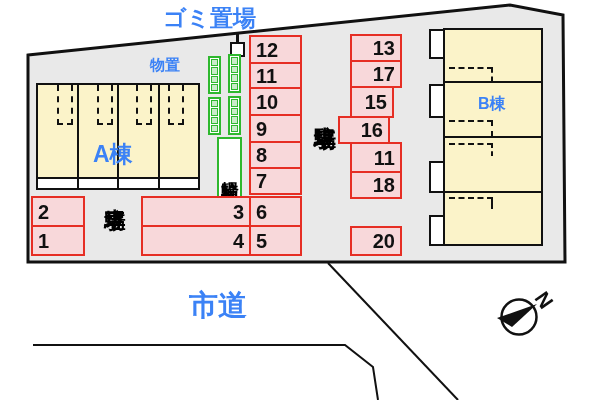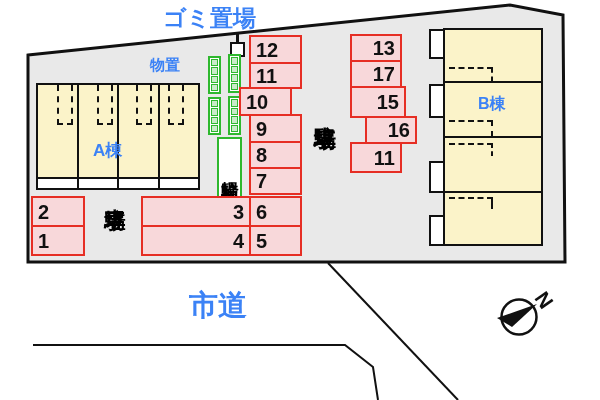--- a/index.html
+++ b/index.html
@@ -53,21 +53,21 @@
   <div class="abs vline" style="left:117px;top:85px;height:92px"></div>
   <div class="abs vline" style="left:158px;top:85px;height:92px"></div>
   <div class="abs dashA" style="left:57px;top:85px;width:16px;height:40px"></div>
   <div class="abs dashA" style="left:97px;top:85px;width:16px;height:40px"></div>
   <div class="abs dashA" style="left:136px;top:85px;width:16px;height:40px"></div>
   <div class="abs dashA" style="left:168px;top:85px;width:16px;height:40px"></div>
   <div class="abs strip" style="left:36px;top:177px;width:164px;height:13px"></div>
   <div class="abs vline" style="left:77px;top:178px;height:11px"></div>
   <div class="abs vline" style="left:117px;top:178px;height:11px"></div>
   <div class="abs vline" style="left:158px;top:178px;height:11px"></div>
-  <div class="abs lab" style="left:93px;top:142px;font-size:17px">A棟</div>
+  <div class="abs lab" style="left:93px;top:142px;font-size:23px">A棟</div>
 
   <div class="abs bldg" style="left:443px;top:28px;width:100px;height:218px"></div>
   <div class="abs hline" style="left:444px;top:81px;width:98px"></div>
   <div class="abs hline" style="left:444px;top:136px;width:98px"></div>
   <div class="abs hline" style="left:444px;top:191px;width:98px"></div>
   <div class="abs notch" style="left:429px;top:29px;width:16px;height:30px"></div>
   <div class="abs notch" style="left:429px;top:84px;width:16px;height:34px"></div>
   <div class="abs notch" style="left:429px;top:161px;width:16px;height:32px"></div>
   <div class="abs notch" style="left:429px;top:215px;width:16px;height:31px"></div>
   <div class="abs dashB" style="left:449px;top:67px;width:44px;height:15px"></div>
@@ -108,35 +108,37 @@
   </div>
   <div class="abs rackLabel" style="left:217px;top:137px;width:25px;height:62px">
     <span class="vtext" style="font-size:17px;letter-spacing:0">駐輪場</span>
   </div>
 
   <div class="abs vtext" style="left:102px;top:191px;width:24px;font-size:21px">駐車場</div>
   <div class="abs vtext" style="left:311px;top:108px;width:26px;font-size:22px">駐車場</div>
 
   <div class="abs space spaceL" style="left:249px;top:35px;width:53px;height:29px">12</div>
   <div class="abs space spaceL" style="left:249px;top:62px;width:53px;height:27px">11</div>
-  <div class="abs space spaceL" style="left:239px;top:87px;width:53px;height:29px">10</div>
+  <div class="abs space spaceL" style="left:249px;top:87px;width:53px;height:29px">10</div>
   <div class="abs space spaceL" style="left:249px;top:114px;width:53px;height:29px">9</div>
   <div class="abs space spaceL" style="left:249px;top:141px;width:53px;height:28px">8</div>
   <div class="abs space spaceL" style="left:249px;top:167px;width:53px;height:28px">7</div>
 
   <div class="abs space spaceL" style="left:249px;top:196px;width:53px;height:31px">6</div>
   <div class="abs space spaceL" style="left:249px;top:225px;width:53px;height:31px">5</div>
 
   <div class="abs space spaceR" style="left:141px;top:196px;width:110px;height:31px">3</div>
   <div class="abs space spaceR" style="left:141px;top:225px;width:110px;height:31px">4</div>
 
   <div class="abs space spaceL" style="left:31px;top:196px;width:54px;height:31px">2</div>
   <div class="abs space spaceL" style="left:31px;top:225px;width:54px;height:31px">1</div>
 
   <div class="abs space spaceR" style="left:350px;top:34px;width:52px;height:28px">13</div>
   <div class="abs space spaceR" style="left:350px;top:60px;width:52px;height:28px">17</div>
-  <div class="abs space spaceR" style="left:350px;top:86px;width:56px;height:32px">15</div>
-  <div class="abs space spaceR" style="left:365px;top:116px;width:52px;height:28px">16</div>
+  <div class="abs space spaceR" style="left:350px;top:86px;width:44px;height:32px">15</div>
+  <div class="abs space spaceR" style="left:338px;top:116px;width:52px;height:28px">16</div>
   <div class="abs space spaceR" style="left:350px;top:142px;width:52px;height:31px">11</div>
+  <div class="abs space spaceR" style="left:350px;top:171px;width:52px;height:28px">18</div>
+  <div class="abs space spaceR" style="left:350px;top:226px;width:52px;height:30px">20</div>
 
   <div class="abs lab" style="left:189px;top:290px;font-size:29px">市道</div>
 
 </div>
 
 </body></html>

